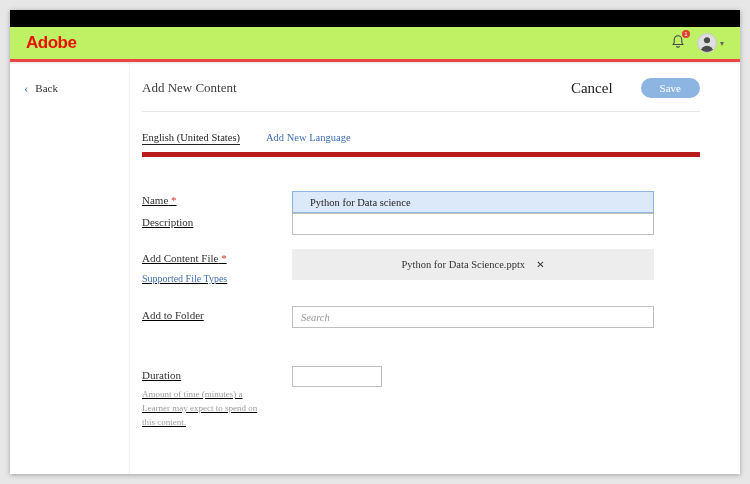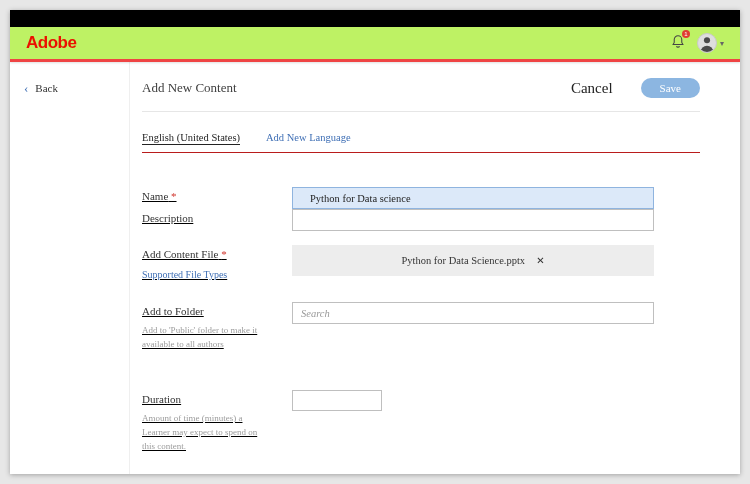--- a/index.html
+++ b/index.html
@@ -34,21 +34,21 @@
   .back-chev{ color:#3f6fb5; font-size:13px; line-height:10px; }
   .main{ flex:1; padding:0 40px 0 12px; overflow:hidden; }
   .main-header{ display:flex; align-items:center; padding:16px 0 13px; border-bottom:1px solid #e6e6e6; }
   .page-title{ font-size:13px; color:#404040; }
   .hspacer{ flex:1; }
   .cancel{ font-size:15px; color:#222; margin-right:28px; cursor:pointer; }
   .save-btn{
     background:#8cb6e1; color:#fff; border:none; border-radius:11px;
     padding:4px 19px; font-size:11px; font-family:"Liberation Serif", serif; cursor:pointer;
   }
-  .tabs{ display:flex; gap:26px; margin-top:20px; padding-bottom:9px; border-bottom:1px solid #b91c1c; font-size:10.5px; }
+  .tabs{ display:flex; gap:26px; margin-top:20px; padding-bottom:9px; border-bottom:5px solid #b91c1c; font-size:10.5px; }
   .tab{ cursor:pointer; }
   .tab.active{ color:#222; text-decoration:underline; text-underline-offset:3px; }
   .tab.link{ color:#3f6fb5; }
   .form{ margin-top:34px; }
   .row{ display:flex; }
   .label-col{ width:150px; padding-right:26px; flex:0 0 auto;text-decoration:underline; }
   .field-col{ width:362px; flex:0 0 auto; }
   .lbl{ font-size:11px; color:#333; padding-top:3px; }
   .req{ color:#d0342c; }
   .helper{ font-size:9px; color:#9c9c9c; line-height:1.55; margin-top:7px; }
@@ -152,21 +152,20 @@
             <div class="file-chip">
               <span>Python for Data Science.pptx</span>
               <span class="file-x">✕</span>
             </div>
           </div>
         </div>
 
         <div class="row gap22">
           <div class="label-col">
             <div class="lbl">Add to Folder</div>
-            <div class="helper">Add to 'Public' folder to make it available to all authors</div>
           </div>
           <div class="field-col">
             <input class="txt-input" type="text" placeholder="Search" style="">
           </div>
         </div>
 
         <div class="row gap38">
           <div class="label-col">
             <div class="lbl">Duration</div>
             <div class="helper">Amount of time (minutes) a Learner may expect to spend on this content.</div>

